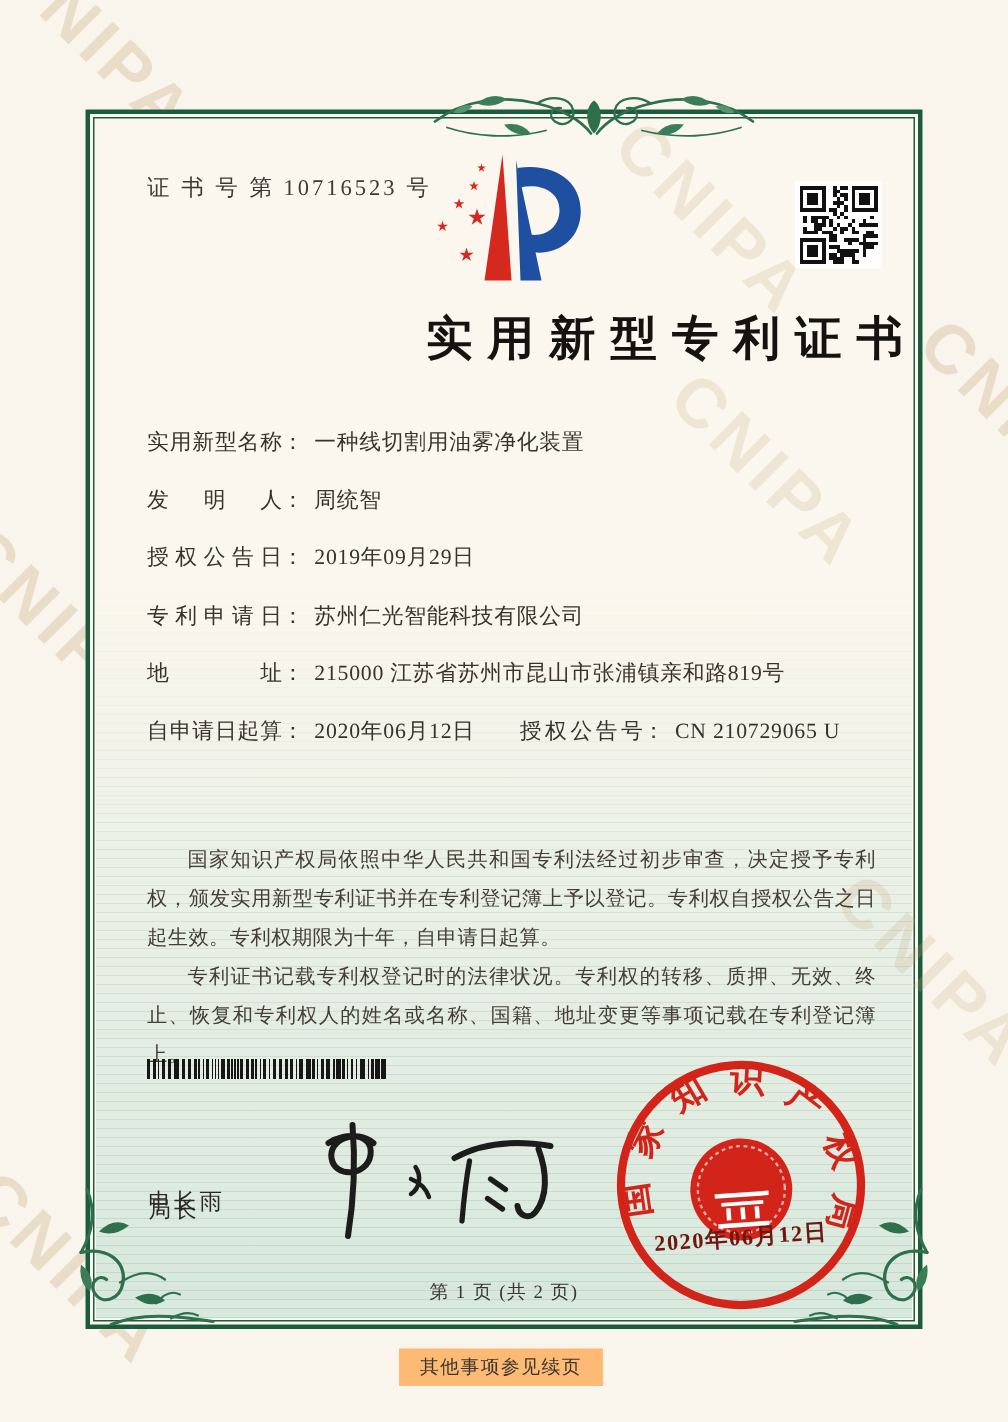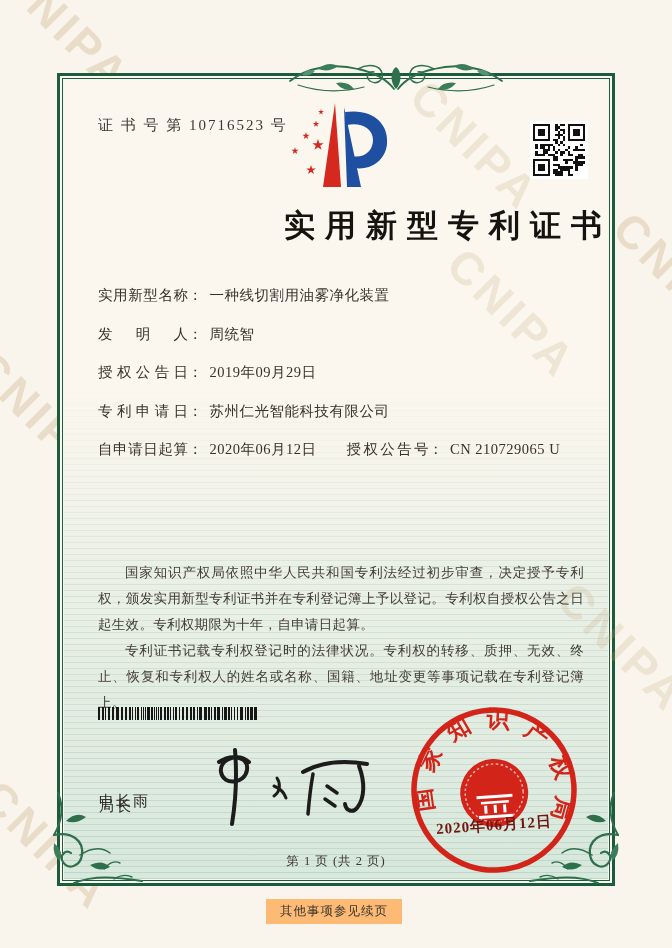--- a/index.html
+++ b/index.html
@@ -306,20 +306,23 @@
         <div class="frow">
           <span class="flabel">发明人</span><span class="fcolon">：</span><span class="fvalue">周统智</span>
         </div>
         <div class="frow">
           <span class="flabel">授权公告日</span><span class="fcolon">：</span><span class="fvalue">2019年09月29日</span>
         </div>
         <div class="frow">
           <span class="flabel">专利申请日</span><span class="fcolon">：</span><span class="fvalue">苏州仁光智能科技有限公司</span>
         </div>
         <div class="frow">
+          <span class="flabel">地址</span><span class="fcolon">：</span><span class="fvalue">215000 江苏省苏州市昆山市张浦镇亲和路819号</span>
+        </div>
+        <div class="frow">
           <span class="flabel">自申请日起算</span><span class="fcolon">：</span><span class="fvalue">2020年06月12日</span><span class="grant2"><span class="flabel" style="width:82px">授权公告号</span><span class="fcolon">：</span><span class="fvalue">CN 210729065 U</span></span>
         </div>
       </div>
 
       <div class="paras">
         <p>国家知识产权局依照中华人民共和国专利法经过初步审查，决定授予专利权，颁发实用新型专利证书并在专利登记簿上予以登记。专利权自授权公告之日起生效。专利权期限为十年，自申请日起算。</p>
         <p>专利证书记载专利权登记时的法律状况。专利权的转移、质押、无效、终止、恢复和专利权人的姓名或名称、国籍、地址变更等事项记载在专利登记簿上。</p>
       </div>
 
       <div class="barcode">

